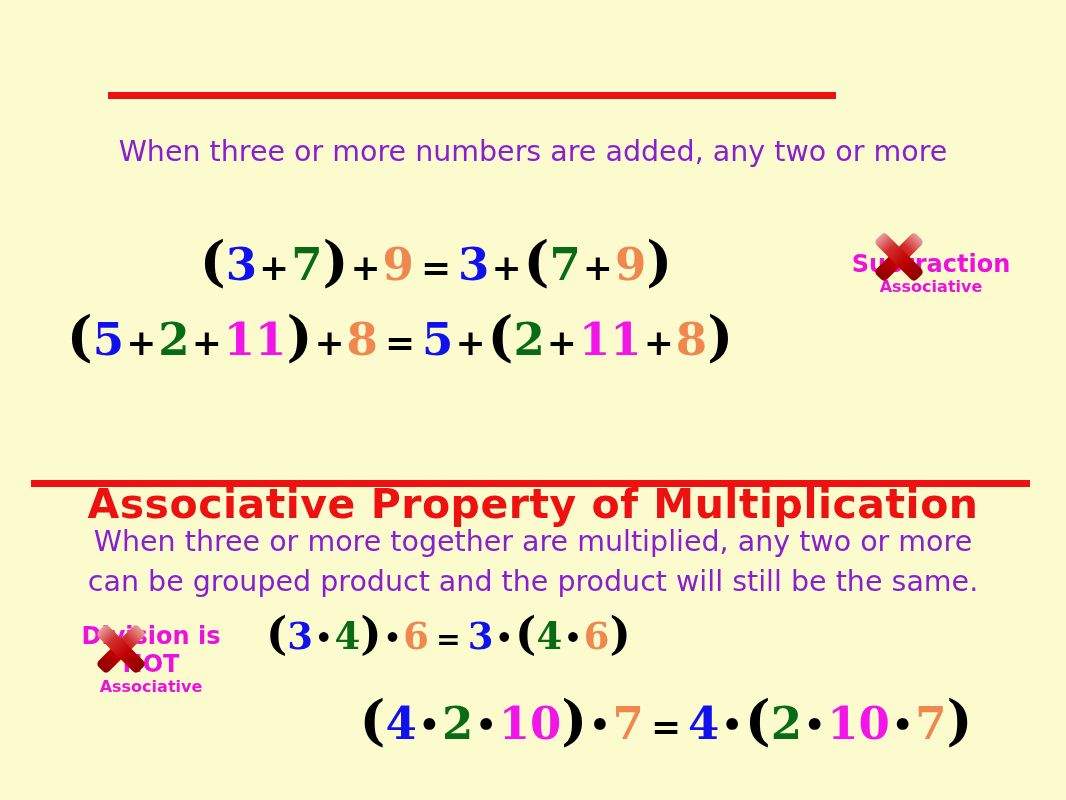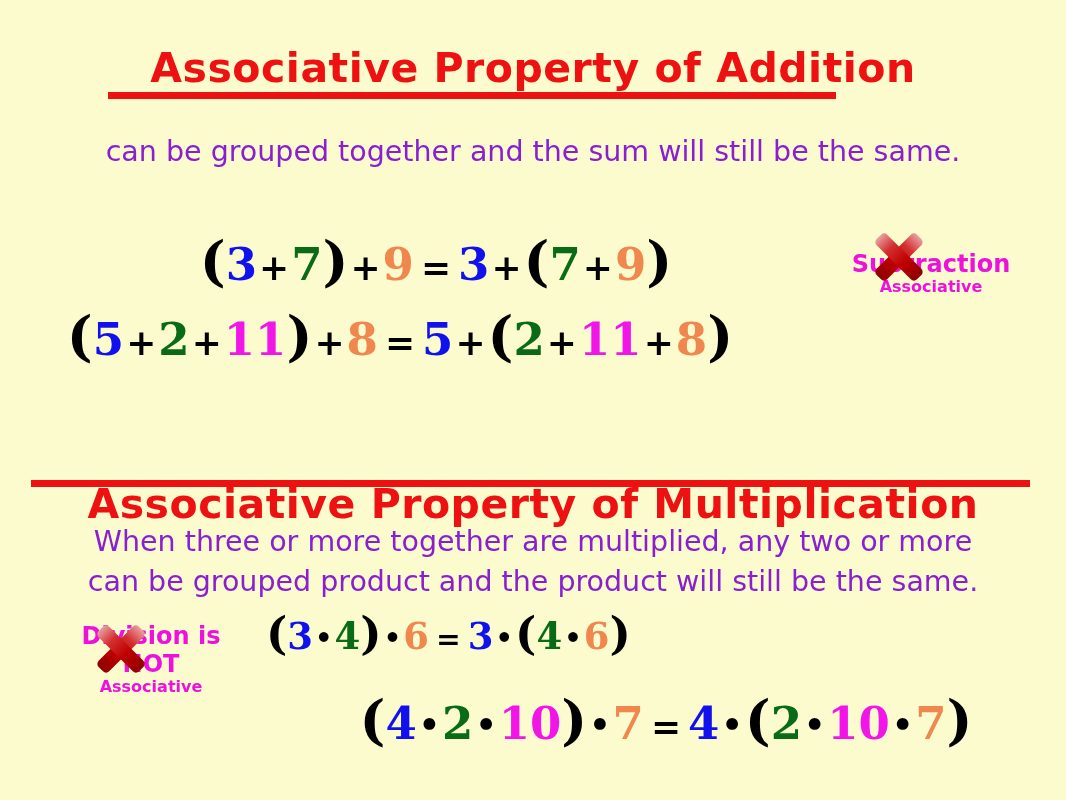--- a/index.html
+++ b/index.html
@@ -122,25 +122,24 @@
     pointer-events: none;
   }
   .x-sub { top: 226px; left: 868px; }
   .x-div { top: 618px; left: 90px; }
 </style>
 </head>
 <body>
 
 <div class="slide">
 
-  <div class="section-title title-add">Associative Property of Addition</div>
   <div class="title-rule rule-add"></div>
 
   <div class="body-text body-add">
-    <div>can be grouped together and the sum will still be the same.</div>
+    <div>When three or more numbers are added, any two or more</div>
   </div>
 
   <div class="equation eq1">
     <span class="paren">(</span><span class="n-blue">3</span><span class="op">+</span><span class="n-green">7</span><span class="paren">)</span><span class="op">+</span><span class="n-orange">9</span><span class="eqsign">=</span><span class="n-blue">3</span><span class="op">+</span><span class="paren">(</span><span class="n-green">7</span><span class="op">+</span><span class="n-orange">9</span><span class="paren">)</span>
   </div>
 
   <div class="equation eq2">
     <span class="paren">(</span><span class="n-blue">5</span><span class="op">+</span><span class="n-green">2</span><span class="op">+</span><span class="n-magenta">11</span><span class="paren">)</span><span class="op">+</span><span class="n-orange">8</span><span class="eqsign">=</span><span class="n-blue">5</span><span class="op">+</span><span class="paren">(</span><span class="n-green">2</span><span class="op">+</span><span class="n-magenta">11</span><span class="op">+</span><span class="n-orange">8</span><span class="paren">)</span>
   </div>
 

